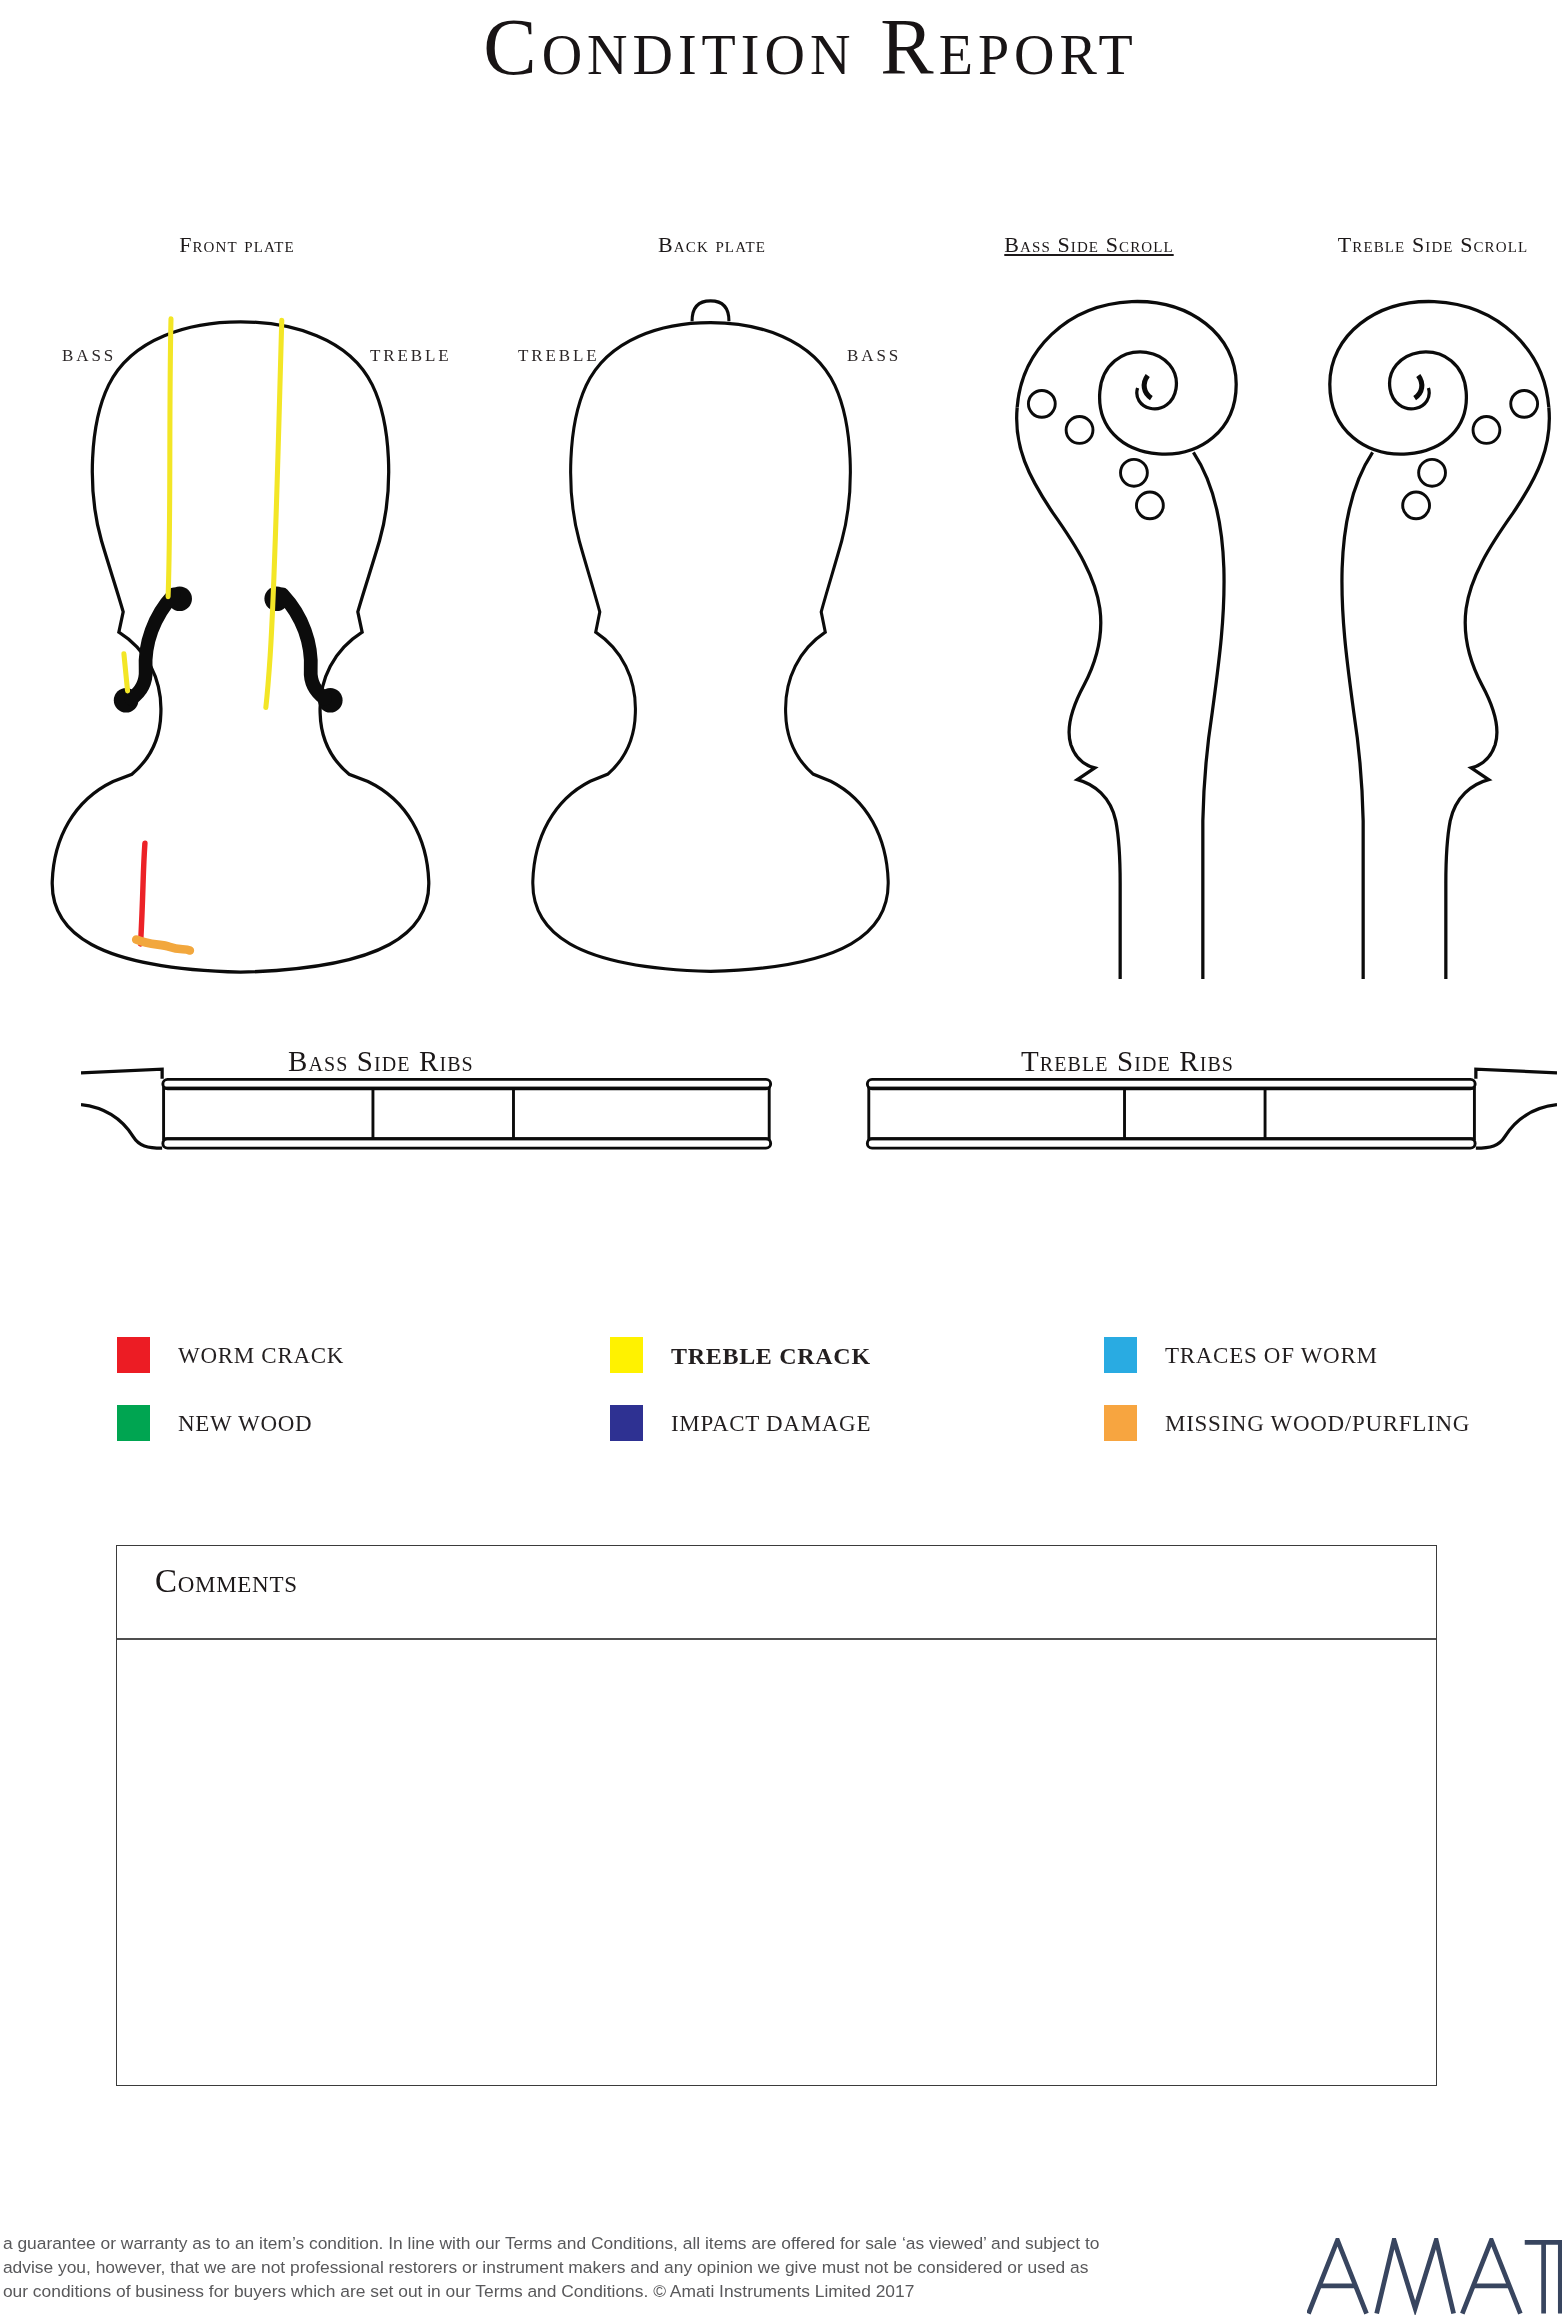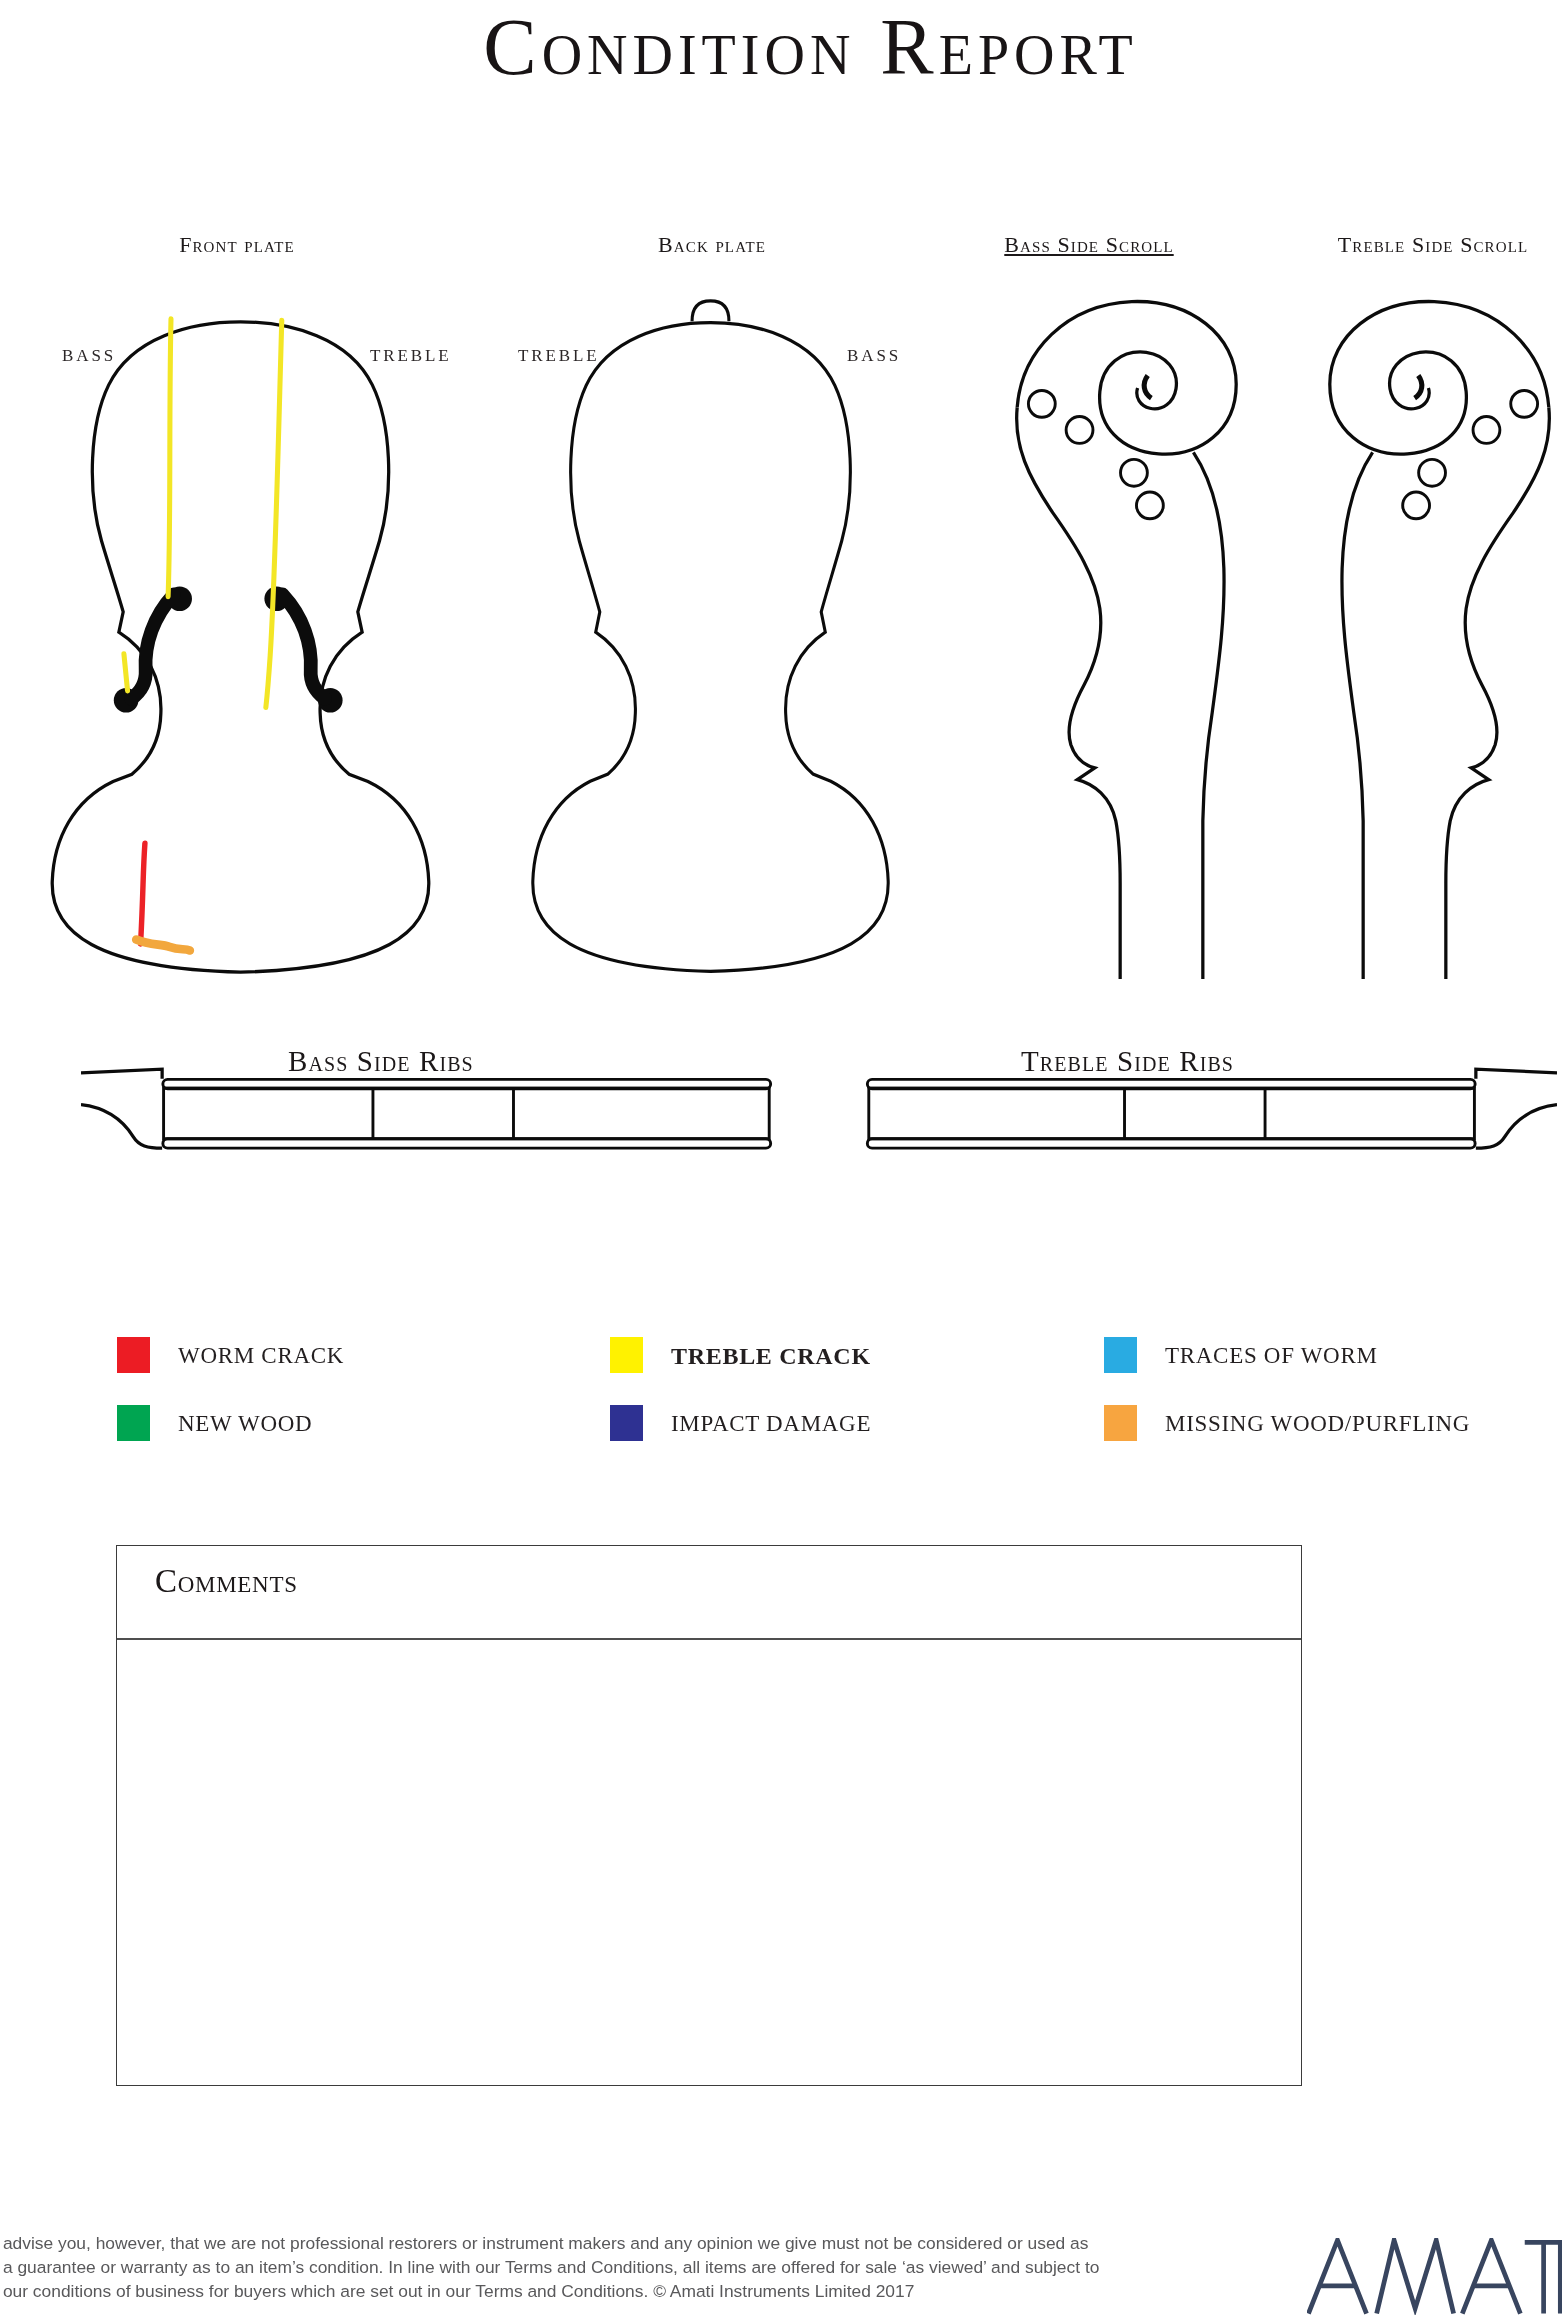--- a/index.html
+++ b/index.html
@@ -30,21 +30,21 @@
     position:absolute;left:0;top:0;width:33px;height:36px;
   }
   .legend-label{
     position:absolute;left:61px;top:0;height:36px;line-height:38px;
     font-size:23px;letter-spacing:0.7px;white-space:nowrap;color:#231f20;
   }
   .legend-label.bold{font-weight:bold;font-size:24px;}
   .r1{top:1337px;} .r2{top:1405px;}
   .c1{left:117px;} .c2{left:610px;} .c3{left:1104px;}
   .comments-box{
-    left:116px;top:1545px;width:1186px;height:541px;
+    left:116px;top:1545px;width:1321px;height:541px;
     border:1.4px solid #3b3b3b;box-sizing:border-box;background:#fff;
   }
   .comments-header{
     height:94px;border-bottom:2.9px solid #4f4f4f;box-sizing:border-box;
   }
   .comments-title{
     padding:17.4px 0 0 38px;font-size:33px;letter-spacing:0.7px;color:#1c1819;
   }
   .comments-body{height:441px;}
   .footer-text{
@@ -197,22 +197,22 @@
 </div>
 
 <div class="abs comments-box">
   <div class="comments-header">
     <div class="comments-title sc">Comments</div>
   </div>
   <div class="comments-body"></div>
 </div>
 
 <div class="abs footer-text">
+  <div class="footer-line">a guarantee or warranty as to an item’s condition. In line with our Terms and Conditions, all items are offered for sale ‘as viewed’ and subject to</div>
   <div class="footer-line">advise you, however, that we are not professional restorers or instrument makers and any opinion we give must not be considered or used as</div>
-  <div class="footer-line">a guarantee or warranty as to an item’s condition. In line with our Terms and Conditions, all items are offered for sale ‘as viewed’ and subject to</div>
   <div class="footer-line">our conditions of business for buyers which are set out in our Terms and Conditions. © Amati Instruments Limited 2017</div>
 </div>
 
 <svg class="abs" style="left:1307px;top:2238px;" width="270" height="77" viewBox="0 0 372 106" aria-label="AMATI">
   <g fill="none" stroke="#38455f" stroke-width="6.5" style="stroke: rgb(56, 69, 95);">
     <path d="M 2,104 L 42,3 L 82,104"></path>
     <path d="M 18,66 L 66,66"></path>
     <path d="M 96,104 L 120,3 L 149,97 L 178,3 L 202,104"></path>
     <path d="M 214,104 L 254,3 L 294,104"></path>
     <path d="M 230,66 L 278,66"></path>

